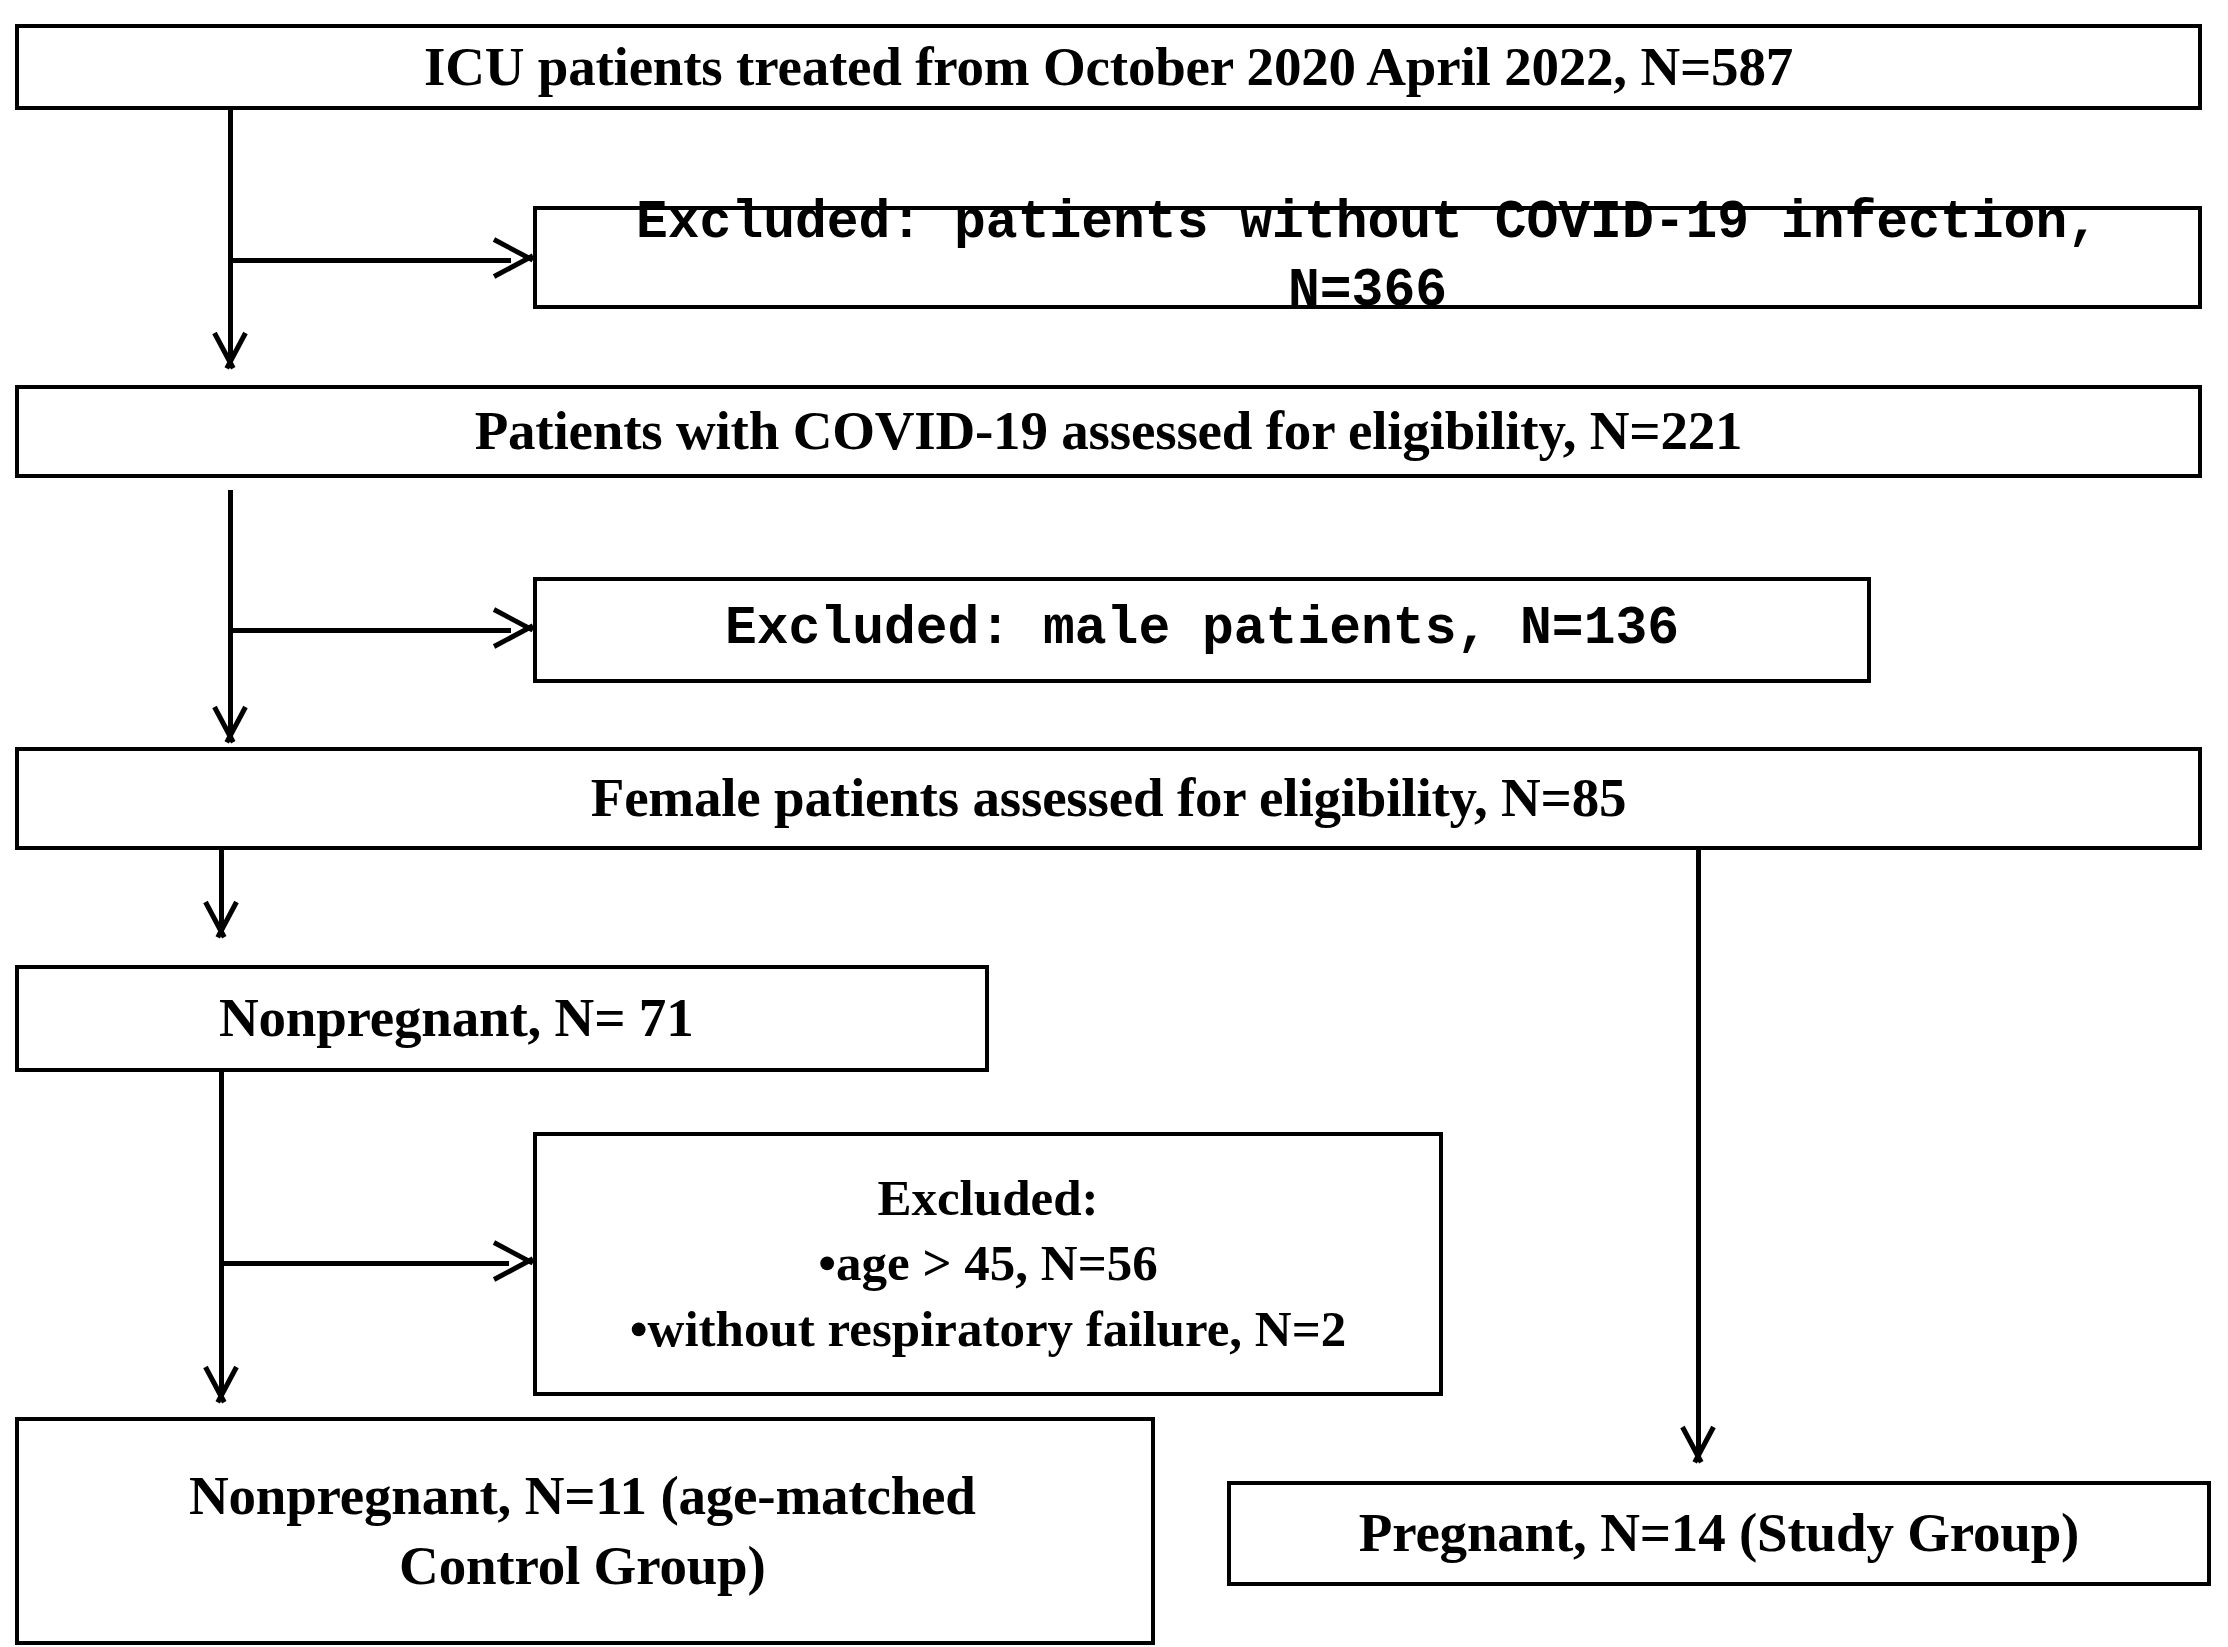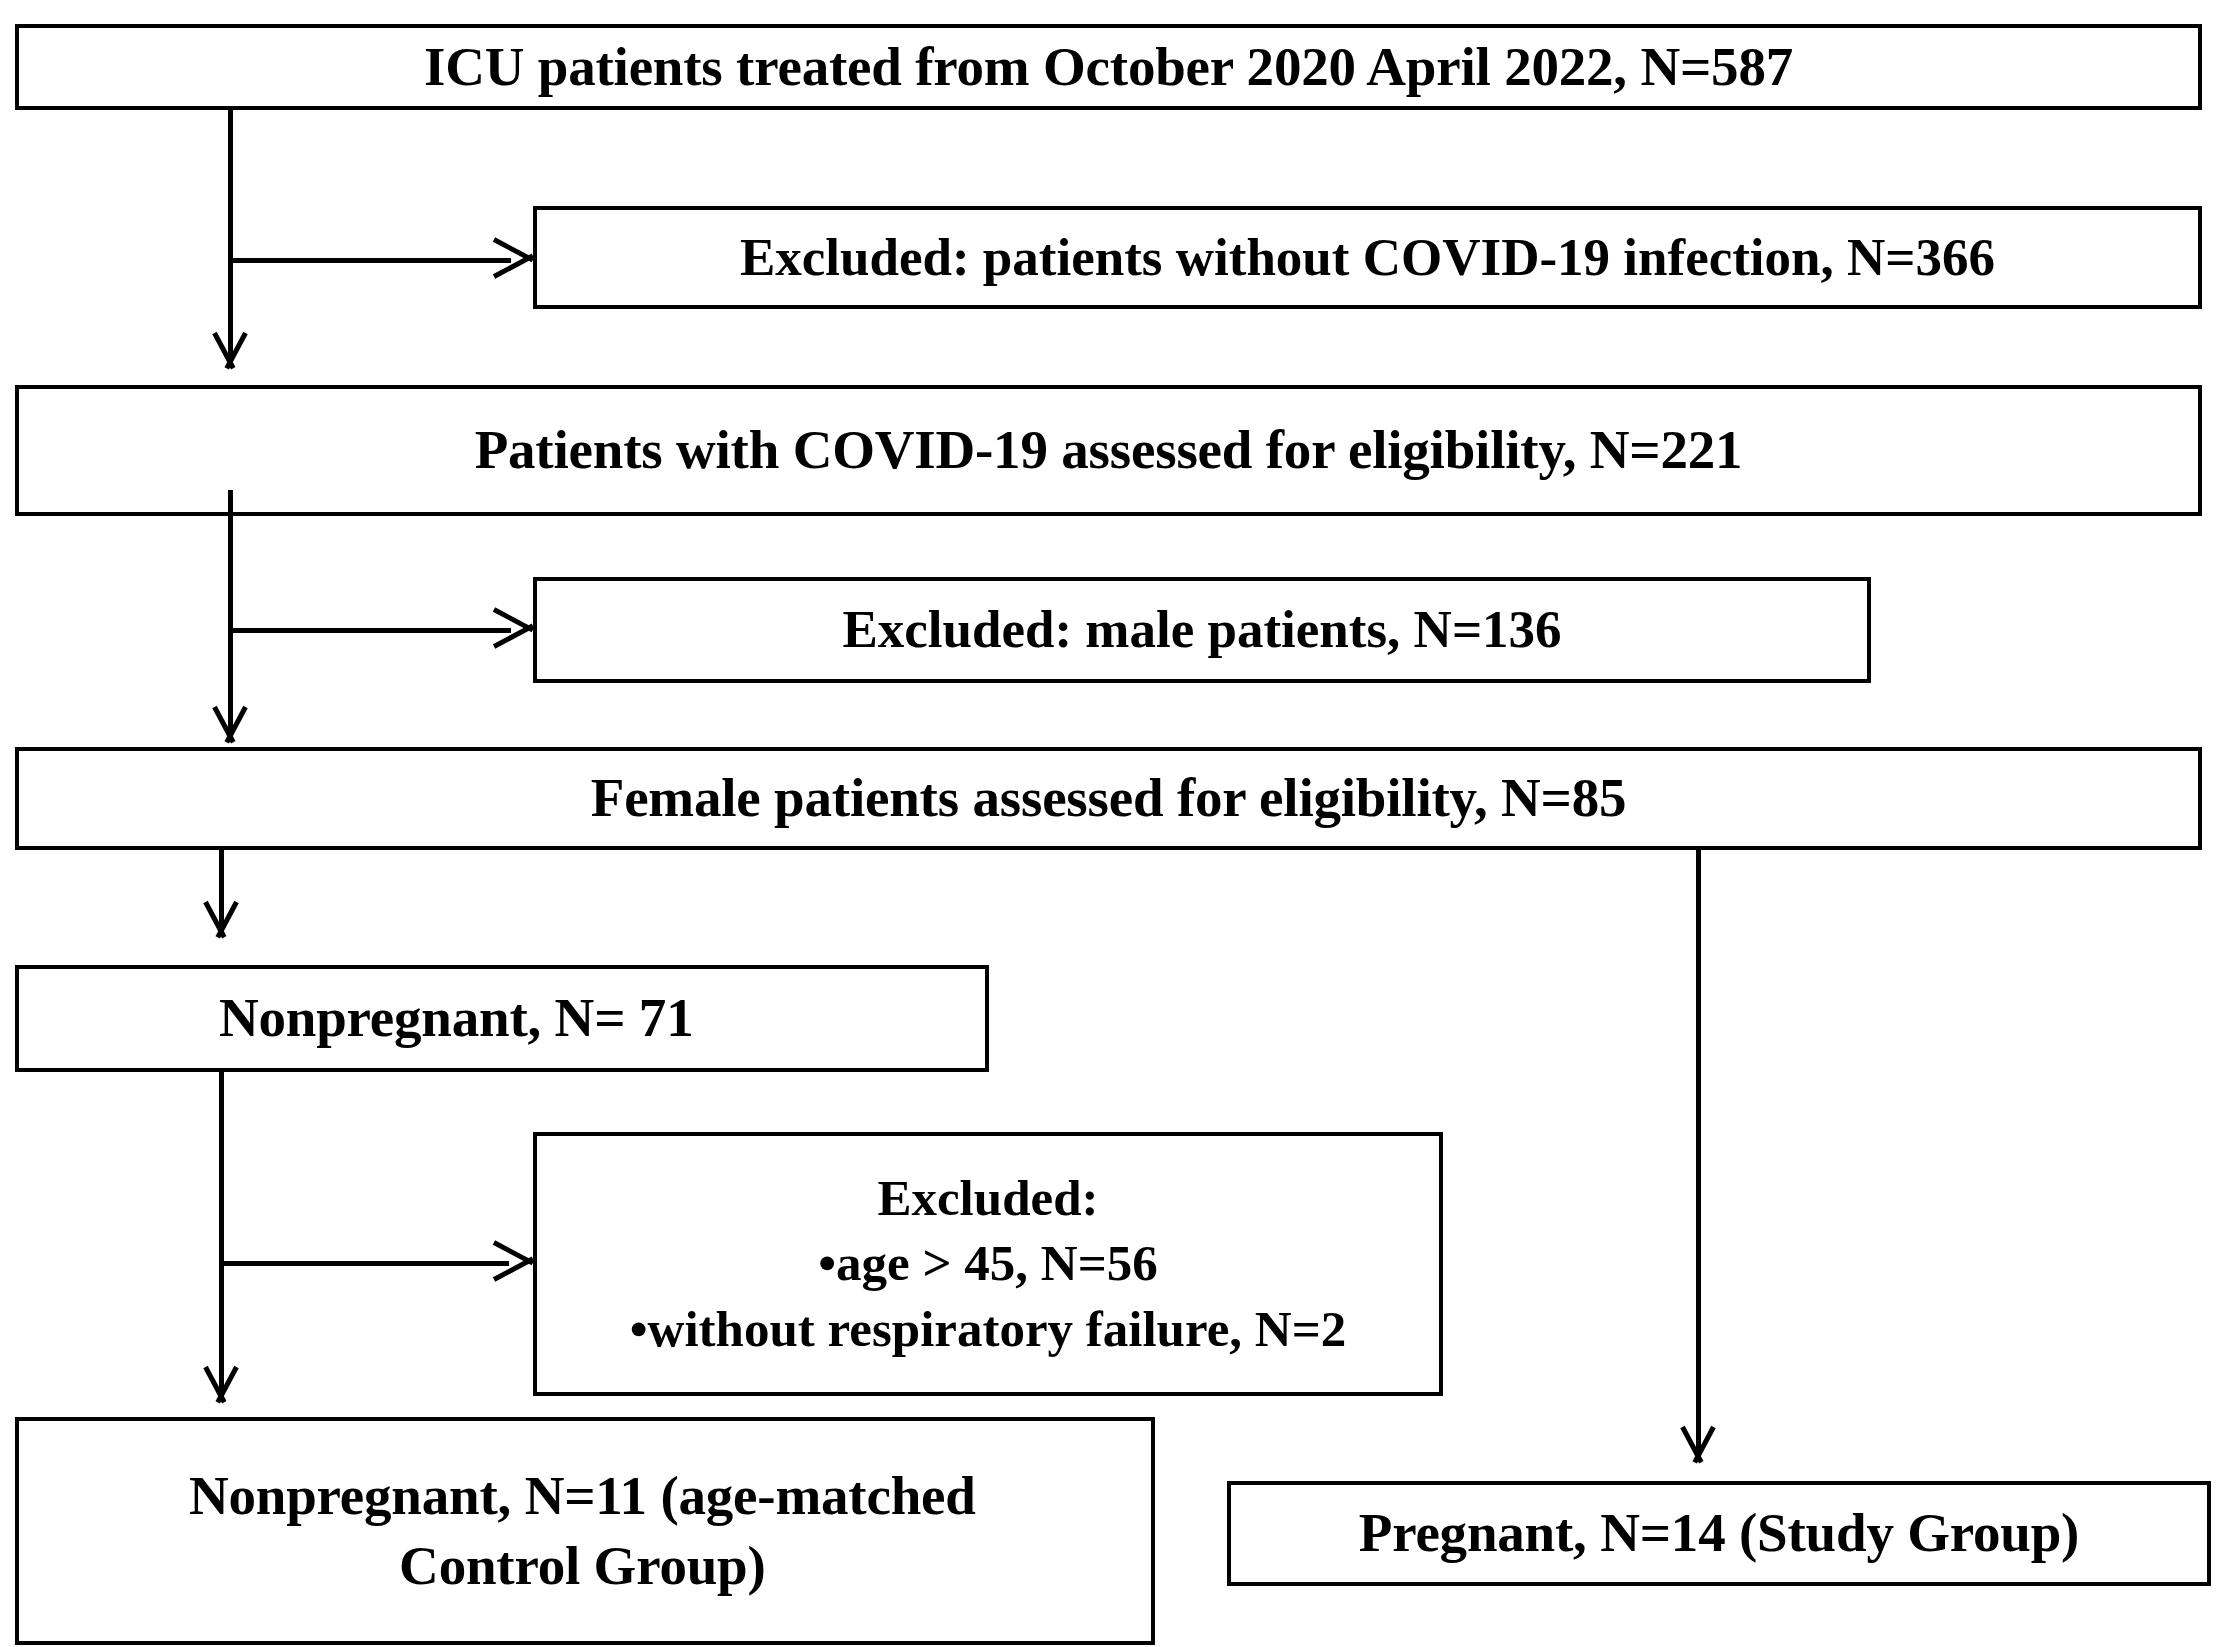--- a/index.html
+++ b/index.html
@@ -27,21 +27,21 @@
     color: #000000;
     font-weight: bold;
     line-height: 1.28;
     padding: 3.8px 13.3px;
   }
   .node span {
     display: block;
     width: 100%;
   }
   .fs-big   { font-size: 55px; letter-spacing: -0.2px; }
-  .fs-mid   { font-size: 53px; }
+  .fs-mid   { font-size: 53px; font-family: Liberation Mono, monospace; }
   .fs-small { font-size: 51px; }
 
   
   .vline {
     position: absolute;
     background: #000000;
     width: 4.8px;
   }
   .hline {
     position: absolute;
@@ -112,21 +112,21 @@
   <div class="vline" style="left:228px; top:109px; height:259px;"></div>
   <div class="arrow-down" style="left:208px; top:333px;"></div>
 
   <div class="hline" style="left:233px; top:258px; width:278px;"></div>
   <div class="arrow-right" style="left:494px; top:234px;"></div>
 
   <div class="node fs-mid" style="left:533px; top:206px; width:1669px; height:103px;">
     <span>Excluded: patients without COVID-19 infection, N=366</span>
   </div>
 
-  <div class="node fs-big" style="left:15px; top:385px; width:2187px; height:131px;">
+  <div class="node fs-big" style="left:15px; top:385px; width:2187px; height:93px;">
     <span>Patients with COVID-19 assessed for eligibility, N=221</span>
   </div>
 
   <div class="vline" style="left:228px; top:490px; height:252px;"></div>
   <div class="arrow-down" style="left:208px; top:707px;"></div>
 
   <div class="hline" style="left:233px; top:628px; width:278px;"></div>
   <div class="arrow-right" style="left:494px; top:604px;"></div>
 
   <div class="node fs-mid" style="left:533px; top:577px; width:1338px; height:106px;">

